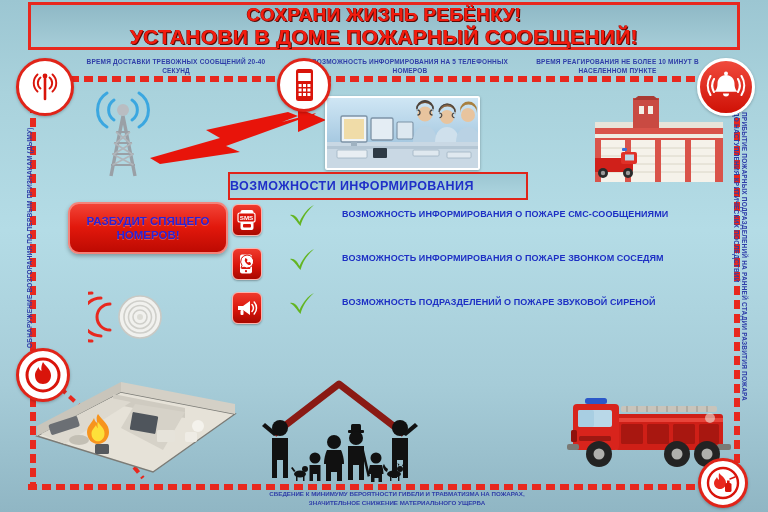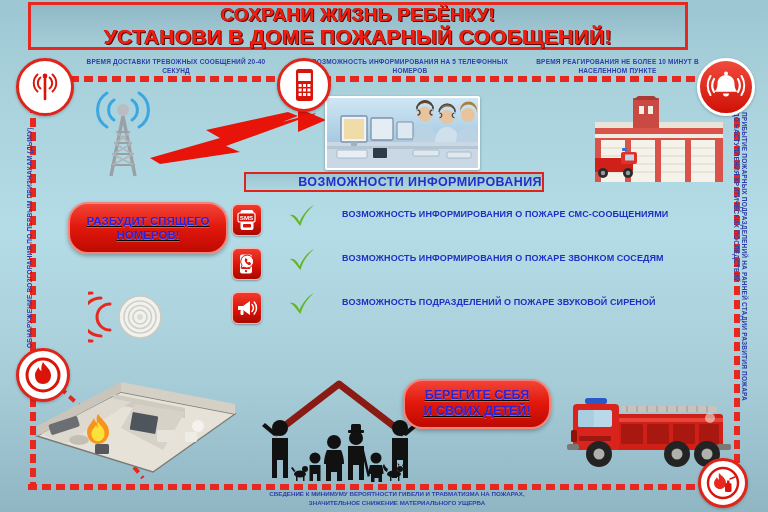--- a/index.html
+++ b/index.html
@@ -8,21 +8,21 @@
     font-family:"Liberation Sans", sans-serif;
     background:#a8cfd8;
   }
   #poster{
     position:relative;width:768px;height:512px;
     background:linear-gradient(180deg,#9cc6d2 0%,#a9d2dc 18%,#b4dce6 45%,#a6ccd8 75%,#90b6c4 100%);
   }
 
   
   .title-box{
-    position:absolute;left:28px;top:2px;width:660px;height:48px;
+    position:absolute;left:28px;top:2px;width:712px;height:48px;
     border:3px solid #e8281e;box-sizing:border-box;
     background:linear-gradient(180deg,#8fb9c6 0%,#a6cdd8 100%);
     display:flex;flex-direction:column;align-items:center;justify-content:center;
   }
   .title-line{
     color:#f21c0f;font-weight:bold;letter-spacing:.3px;
     text-shadow:1px 1px 0 #5a0a06,-0.5px -0.5px 0 #7a1410;
     white-space:nowrap;line-height:1.02;
   }
   .title-line.l1{font-size:19px;}
@@ -76,36 +76,36 @@
   
   .photo{
     position:absolute;left:325px;top:96px;width:155px;height:74px;
     border:2px solid #fff;box-sizing:border-box;border-radius:2px;
     overflow:hidden;background:#b9d4e8;z-index:4;
     box-shadow:0 1px 3px rgba(0,0,0,.3);
   }
 
   
   .head-box{
-    position:absolute;left:244px;top:172px;width:300px;height:20px;
+    position:absolute;left:228px;top:172px;width:300px;height:28px;
     border:2px solid #e02419;box-sizing:border-box;
     background:linear-gradient(180deg,#9cc6d2,#aed6e0);
-    display:flex;align-items:center;justify-content:flex-end;z-index:5;
+    display:flex;align-items:center;justify-content:flex-start;z-index:5;
   }
   .head-box span{
     color:#2030c8;font-weight:bold;font-size:12.5px;letter-spacing:.4px;
   }
 
   
   .callout{
-    position:absolute;border-radius:20px;
+    position:absolute;border-radius:11px;
     background:linear-gradient(180deg,#f24437 0%,#e2180c 48%,#bd0a02 100%);
     border:2px solid #f4837a;box-sizing:border-box;
     display:flex;flex-direction:column;align-items:center;justify-content:center;
-    box-shadow:0 2px 4px rgba(0,0,0,.3);z-index:6;text-decoration:underline;
+    box-shadow:0 2px 4px rgba(0,0,0,.3);z-index:6;
   }
   .callout .cl{
     color:#2b22d4;font-weight:bold;text-shadow:0 1px 0 rgba(255,255,255,.25);
     line-height:1.25;text-align:center;white-space:nowrap;
   }
   #callout-wake{left:68px;top:202px;width:160px;height:52px;}
   #callout-wake .cl{font-size:11.5px;}
   #callout-protect{left:403px;top:379px;width:148px;height:50px;}
   #callout-protect .cl{font-size:12.5px;}
 
@@ -343,24 +343,20 @@
 
   <div class="head-box">
     <span>ВОЗМОЖНОСТИ ИНФОРМИРОВАНИЯ</span>
   </div>
 
   <div class="callout" id="callout-wake">
     <div class="cl">РАЗБУДИТ СПЯЩЕГО</div>
     <div class="cl">НОМЕРОВ!</div>
   </div>
 
-  <div class="callout" id="callout-protect">
-    <div class="cl">БЕРЕГИТЕ СЕБЯ</div>
-    <div class="cl">И СВОИХ ДЕТЕЙ!</div>
-  </div>
 
   <div class="list">
 
     <div class="row">
       <div class="sq-icon">
         <svg width="20" height="22" viewBox="0 0 20 22">
           <rect x="3.5" y="1" width="13" height="20" rx="2" fill="#fff"></rect>
           <rect x="1" y="4" width="17" height="9" rx="1.6" fill="#d9140a" stroke="#fff" stroke-width="1.2"></rect>
           <text x="9.5" y="11.2" font-family="Liberation Sans, sans-serif" font-size="6.2" font-weight="bold" fill="#fff" text-anchor="middle">SMS</text>
           <rect x="6" y="15" width="8" height="3.5" rx="1" fill="#d9140a"></rect>

